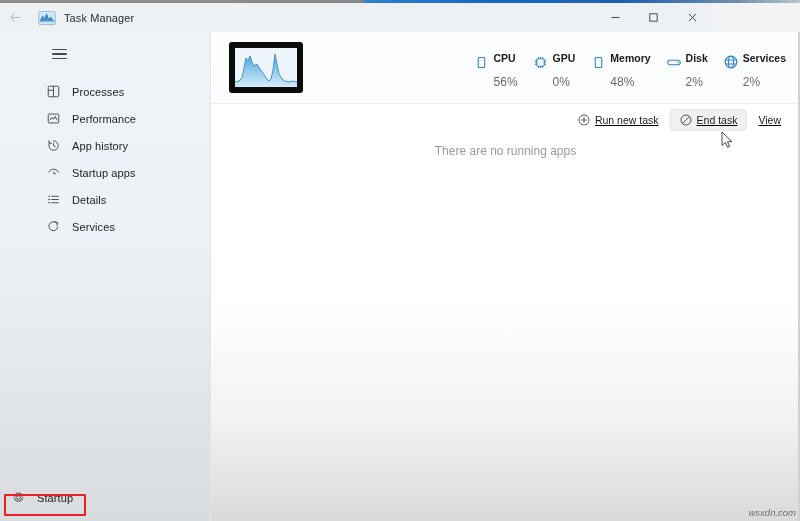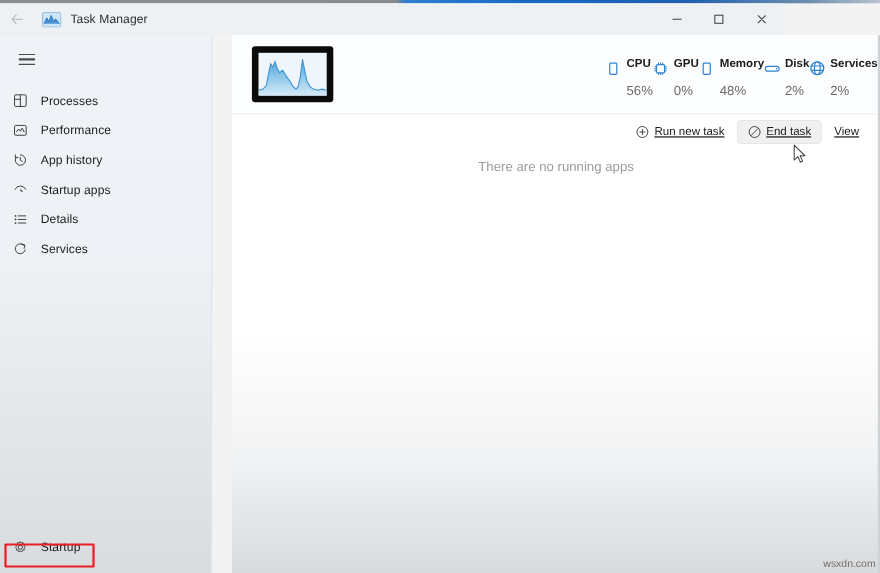--- a/index.html
+++ b/index.html
@@ -71,26 +71,27 @@
     width: 38px; height: 29px;
     display: flex; align-items: center; justify-content: center;
     color: #3b3b3b;
   }
   .win-btn:last-child { width: 40px; }
 
   
   #sidebar {
     position: absolute;
     left: 0; top: 32px;
-    width: 193px;
+    width: 211px;
     height: 489px;
     background: linear-gradient(180deg,
         #eff3f7 0%, #eef2f6 40%, #e4e7ea 72%, #d9dcdf 100%);
     border-right: 1px solid #e2e5e8;
     box-sizing: border-box;
+    padding-left: 35px;
   }
   .hamburger {
     width: 40px; height: 36px;
     margin: 4px 0 6px 4px;
     display: flex; align-items: center; justify-content: center;
   }
   .ham-lines { width: 15px; }
   .ham-lines span {
     display: block;
     height: 1.4px;
@@ -173,24 +174,25 @@
   #graph-thumb .inner {
     width: 100%; height: 100%;
     background: #eef6fb;
     overflow: hidden;
     position: relative;
   }
   #graph-thumb svg { display: block; width: 100%; height: 100%; }
 
   #stats {
     position: absolute;
-    right: 2px;
+    right: 14px;
     top: 20px;
     display: flex;
     align-items: flex-start;
+    gap: 16px;
   }
   .stat {
     display: flex;
     align-items: flex-start;
     gap: 5px;
   }
   .stat-icon {
     width: 14px; height: 14px;
     margin-top: 3px;
     flex: none;
@@ -270,20 +272,21 @@
     pointer-events: none;
   }
 
   
   #watermark {
     position: absolute;
     right: 4px; bottom: 3px;
     font-size: 9.5px;
     color: #6e6e6e;
     z-index: 35;
+    font-style: italic;
   }
 </style>
 </head>
 <body>
 
 <div id="app-window">
 
   <div class="top-accent"></div>
 
   <div id="titlebar">

